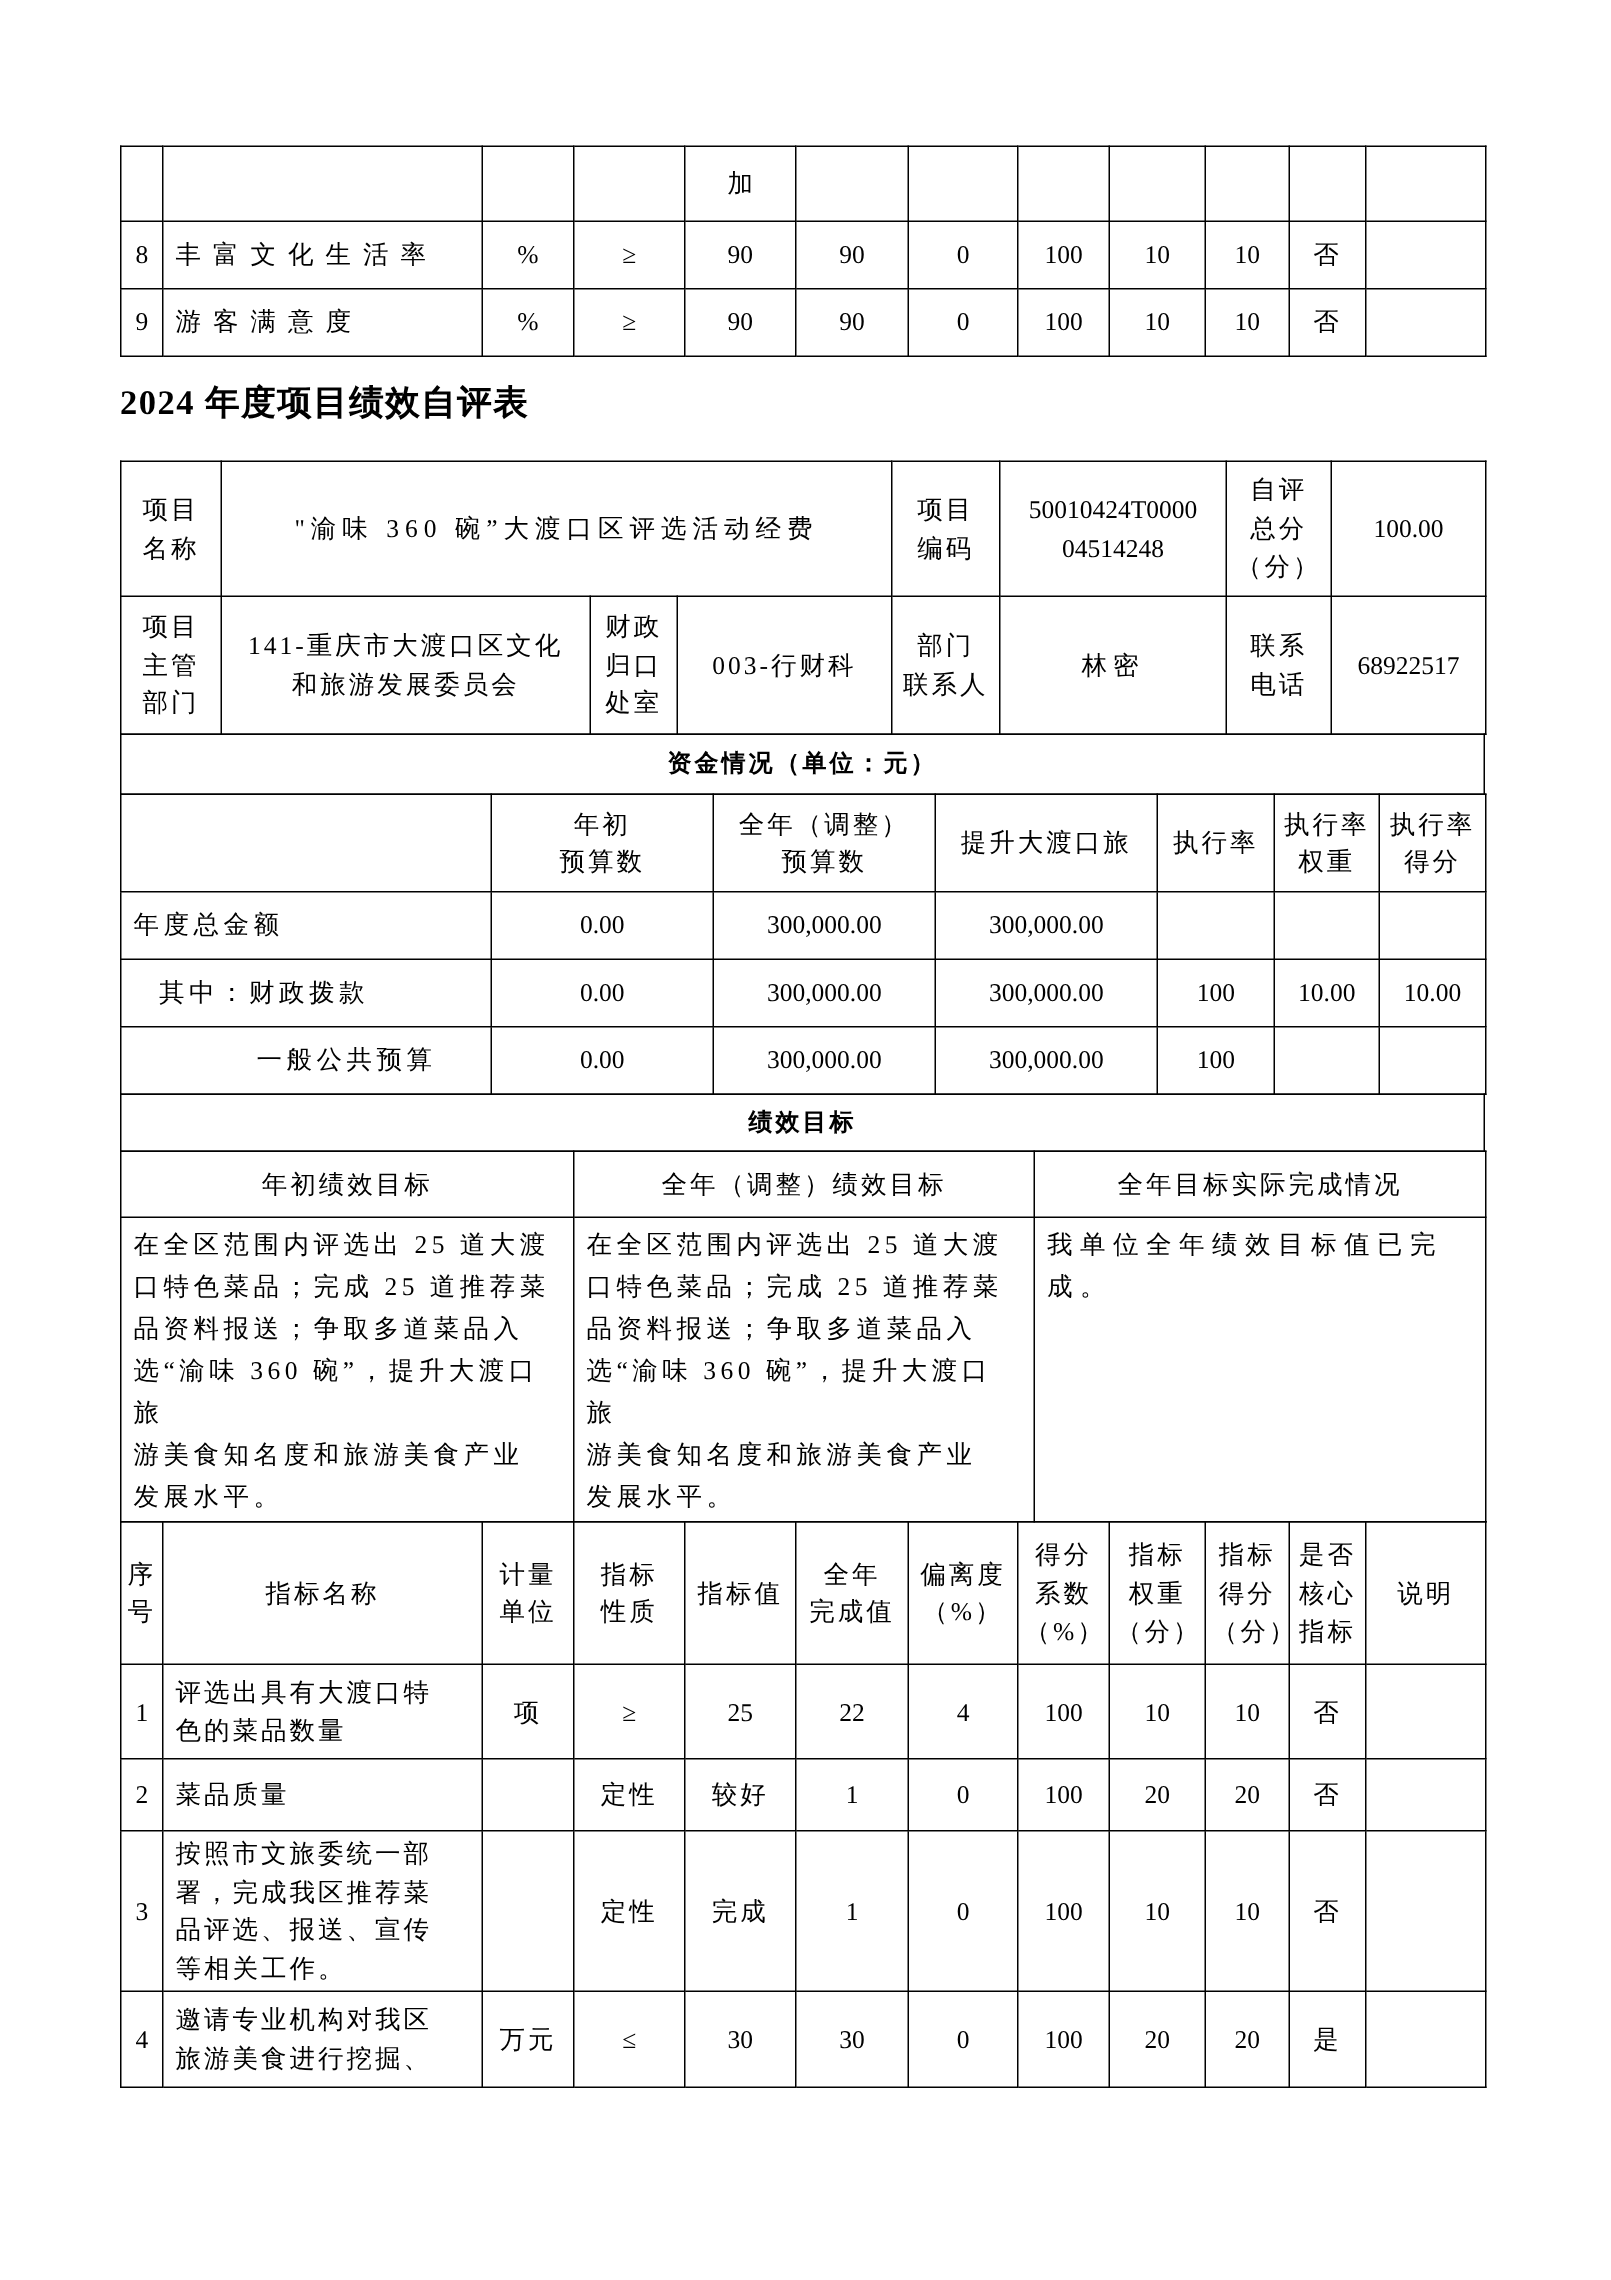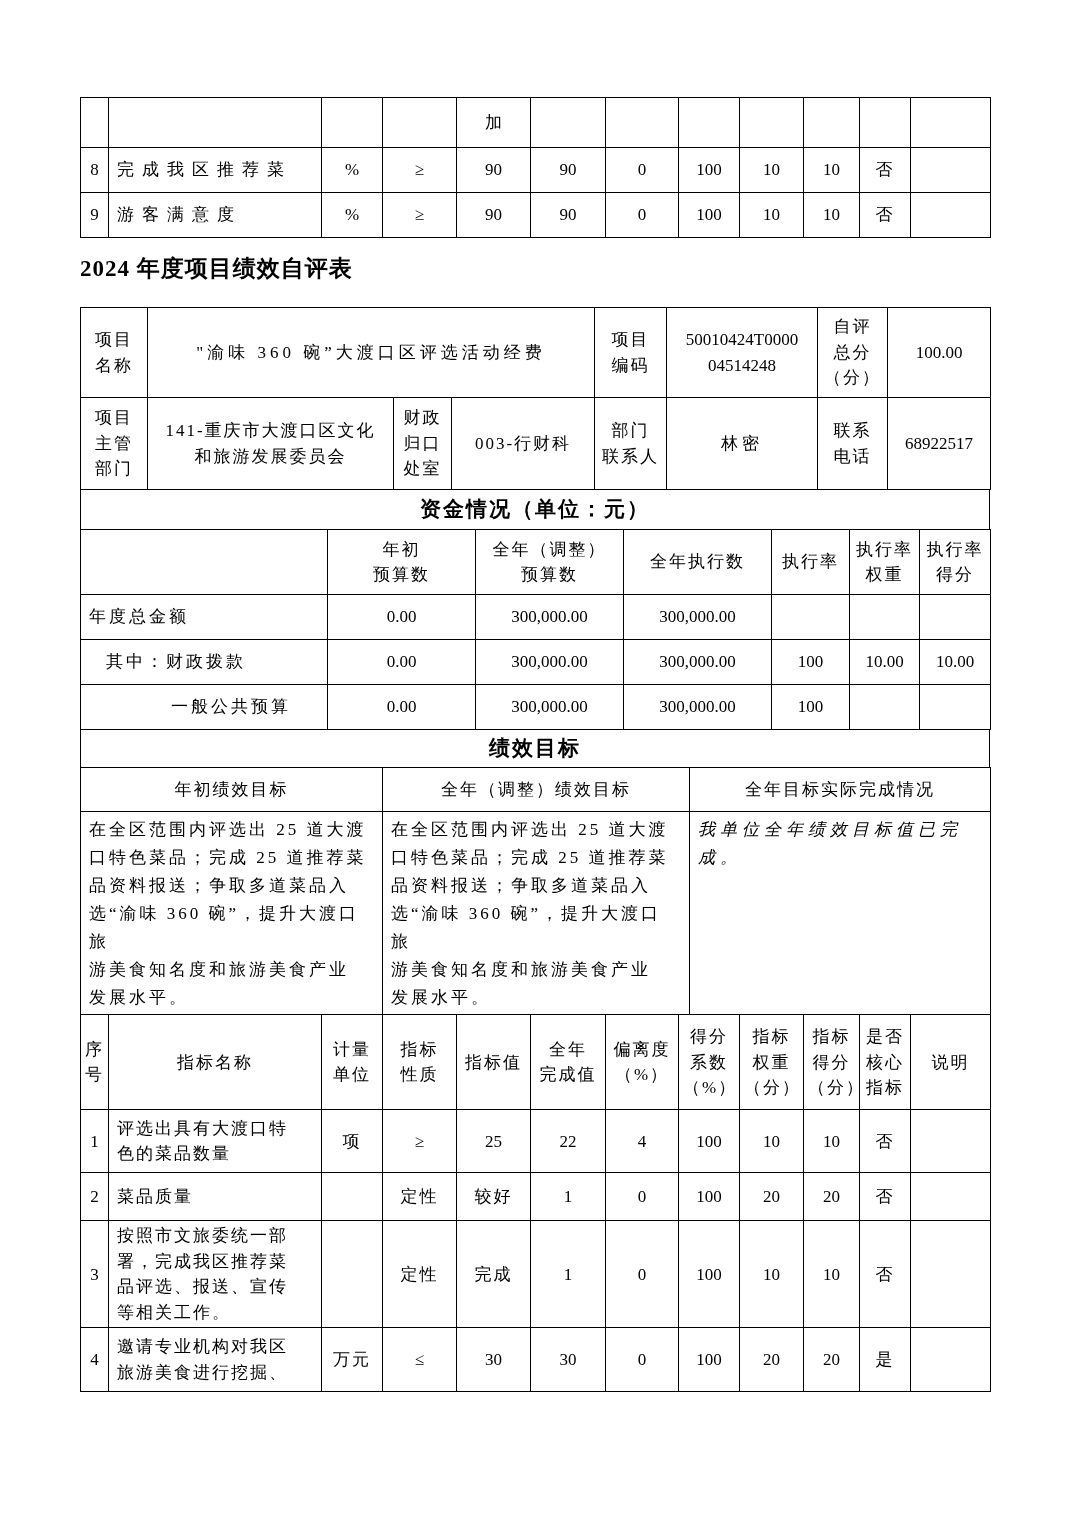--- a/index.html
+++ b/index.html
@@ -14,27 +14,27 @@
     border:1px solid #000; text-align:center; vertical-align:middle;
     white-space:pre-line; padding:2px 4px; line-height:1.5; overflow:hidden;
   }
   .cont-table { position:absolute; top:97px; left:80px; }
   .doc-title {
     position:absolute; top:253px; left:80px; width:910px; 
     font-size:23px; font-weight:bold; letter-spacing:1px;
   }
   .main { position:absolute; top:308px; left:80px; width:910px; }
   .main table { margin-top:-1px; }
-  .section-row td { font-weight:bold; letter-spacing:2px; font-size:21px; }
+  .section-row td { font-weight:bold; letter-spacing:2px; font-size:16px; }
   .left { text-align:left; padding-left:8px; }
   .top { vertical-align:top; padding-top:6px; }
   .cjk { letter-spacing:2px; }
   .ls3 { letter-spacing:3px; }
   .ls4 { letter-spacing:4px; }
-  .ls5 { letter-spacing:5px;font-style:italic; }
+  .ls5 { letter-spacing:5px; }
   .ls8 { letter-spacing:8px; }
   .ind1 { padding-left:25px; }
   .ind2 { padding-left:90px; }
   .para { line-height:1.65; padding:4px 8px 2px 8px; }
 </style>
 </head>
 <body>
 
 <div class="page">
 
@@ -63,21 +63,21 @@
       <td></td>
       <td></td>
       <td></td>
       <td></td>
       <td></td>
       <td></td>
       <td></td>
     </tr>
     <tr style="height:45px">
       <td>8</td>
-      <td class="left ls8">完成我区推荐菜</td>
+      <td class="left ls8">丰富文化生活率</td>
       <td>%</td>
       <td>≥</td>
       <td>90</td>
       <td>90</td>
       <td>0</td>
       <td>100</td>
       <td>10</td>
       <td>10</td>
       <td class="cjk">否</td>
       <td></td>
@@ -166,21 +166,21 @@
           <col style="width:70px">
           <col style="width:71px">
       </colgroup>
       <tbody>
           <tr style="height:65px">
         <td></td>
         <td class="cjk">年初
 预算数</td>
         <td class="cjk">全年（调整）
 预算数</td>
-        <td class="cjk">全年执行数</td>
+        <td class="cjk">提升大渡口旅</td>
         <td class="cjk">执行率</td>
         <td class="cjk">执行率
 权重</td>
         <td class="cjk">执行率
 得分</td>
       </tr>
       <tr style="height:45px">
         <td class="left ls3">年度总金额</td>
         <td>0.00</td>
         <td>300,000.00</td>

